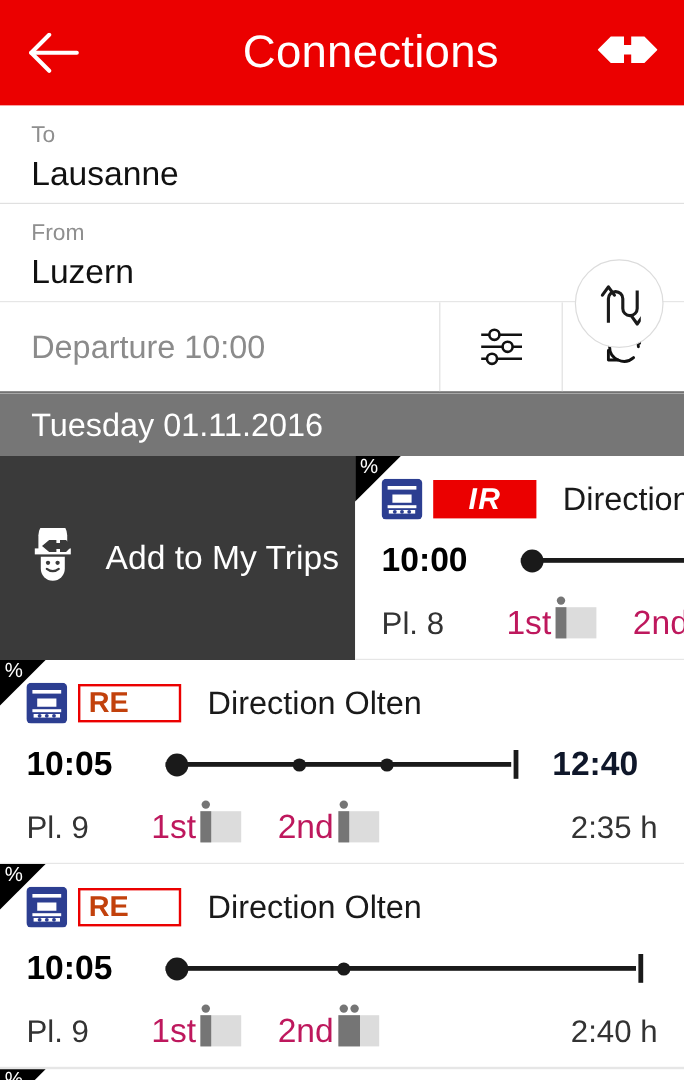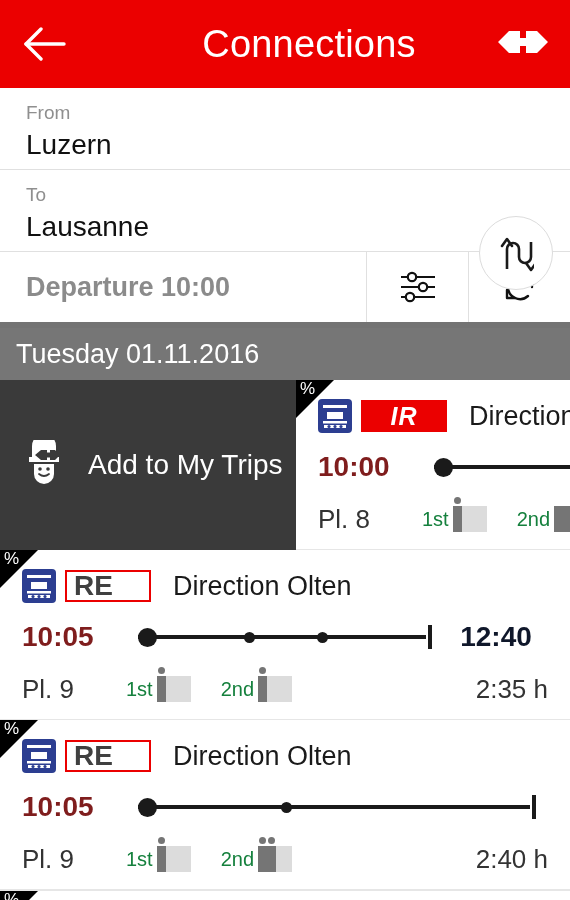--- a/index.html
+++ b/index.html
@@ -40,34 +40,34 @@
   .field-value { font-size:28px; color:#111; line-height:38px; font-weight:400; }
   .swap-btn {
     position:absolute; right:17px; top:128px;
     width:74px; height:74px; border-radius:50%;
     border:1px solid #dcdcdc; background:#fff;
     display:flex; align-items:center; justify-content:center;
     cursor:pointer; z-index:4;
   }
 
   
-  .dep-row { display:flex; height:76px; border-bottom:6px solid #737373; background:#fff;font-weight:bold; }
+  .dep-row { display:flex; height:76px; border-bottom:2px solid #737373; background:#fff; }
   .dep-time {
     flex:1; display:flex; align-items:center; padding-left:26px;
     font-size:27px; color:#8b8b8b; cursor:pointer;
   }
   .dep-icon-btn {
     width:102px; display:flex; align-items:center; justify-content:center;
     border-left:1px solid #e0e0e0; cursor:pointer;
   }
 
   
   .date-bar {
     height:52px; background:#767676; color:#fff;
-    display:flex; align-items:center; padding-left:16px;
+    display:flex; align-items:center; padding-left:26px;
     font-size:27px; font-weight:400;
   }
 
   
   .conn-list { position:relative; background:#fff; }
 
   .conn-wrap { position:relative; overflow:hidden; }
 
   
   .swipe-panel {
@@ -97,46 +97,46 @@
   }
 
   .conn-top { display:flex; align-items:center; height:44px; }
   .train-icon { width:34px; height:34px; flex:0 0 34px; }
   .badge-ir {
     margin-left:9px; background:#EB0000; color:#fff;
     width:86px; height:32px; display:flex; align-items:center; justify-content:center;
     font-size:25px; font-weight:700; font-style:italic; letter-spacing:1px;
   }
   .badge-re {
-    margin-left:9px; background:#fff; border:2px solid #EB0000; color:#404040;
+    margin-left:9px; background:#fff; border:2px solid #EB0000; color:#c2410c;
     width:86px; height:32px; display:flex; align-items:center; padding-left:7px;
-    font-size:28px; font-weight:700;
+    font-size:24px; font-weight:700;
   }
   .direction { margin-left:22px; font-size:27px; color:#1a1a1a; white-space:nowrap; }
 
   .conn-mid { display:flex; align-items:center; height:58px; }
-  .time-dep { font-size:28px; font-weight:700; color:#7f1d1d; width:104px; }
+  .time-dep { font-size:28px; font-weight:700; color:#000000; width:104px; }
   .time-arr { font-size:28px; font-weight:700; color:#0f172a; width:104px; text-align:center; }
   .journey { flex:1; position:relative; height:30px; margin:0 12px; }
   .jline { position:absolute; left:0; right:6px; top:13px; height:4px; background:#1a1a1a; }
   .jdot-start {
     position:absolute; left:0; top:6px; width:19px; height:19px; border-radius:50%;
     background:#1a1a1a;
   }
   .jdot {
     position:absolute; top:10px; width:11px; height:11px; border-radius:50%;
     background:#1a1a1a;
   }
   .jend { position:absolute; right:0; top:3px; width:4px; height:24px; background:#1a1a1a; }
 
   .conn-bot { display:flex; align-items:center; height:46px; }
   .platform { font-size:26px; color:#333; width:104px; }
   .occ-group { display:flex; align-items:center; }
   .occ { display:flex; align-items:center; margin-right:30px; }
-  .occ-label { font-size:20px; color:#15803d; margin-right:4px; }
+  .occ-label { font-size:28px; color:#be185d; margin-right:4px; }
   .occ-bar {
     width:34px; height:26px; background:#dcdcdc; position:relative;
   }
   .occ-fill { position:absolute; left:0; top:0; bottom:0; background:#757575; }
   .occ-head {
     position:absolute; top:-9px; width:7px; height:7px; border-radius:50%; background:#757575;
   }
   .duration { margin-left:auto; font-size:26px; color:#333; }
 
   .partial-row { position:relative; height:22px; background:#fff; border-top:1px solid #e6e6e6; }
@@ -156,26 +156,26 @@
     <div class="header-title">Connections</div>
     <div class="sbb-logo">
       <svg width="50" height="28" viewBox="0 0 50 28">
         <path d="M0 14 L11 3 L22 3 L22 10 L28 10 L28 3 L39 3 L50 14 L39 25 L28 25 L28 18 L22 18 L22 25 L11 25 Z" fill="#fff"></path>
       </svg>
     </div>
   </div>
 
   <div class="search-block">
     <div class="field">
+      <div class="field-label">To</div>
+      <div class="field-value">Lausanne</div>
+    </div>
+    <div class="field">
       <div class="field-label">From</div>
       <div class="field-value">Luzern</div>
-    </div>
-    <div class="field">
-      <div class="field-label">To</div>
-      <div class="field-value">Lausanne</div>
     </div>
     <div class="swap-btn">
       <svg width="36" height="40" viewBox="0 0 36 40">
         <path d="M9 36 L9 16 A6 6 0 0 1 21 16 L21 24 A6 6 0 0 0 33 24 L33 9" fill="none" stroke="#1a1a1a" stroke-width="2.6"></path>
         <path d="M4 13 L9 6 L14 13" fill="none" stroke="#1a1a1a" stroke-width="2.6" stroke-linecap="round" stroke-linejoin="round"></path>
         <path d="M28 30 L33 37 L38 30" fill="none" stroke="#1a1a1a" stroke-width="2.6" stroke-linecap="round" stroke-linejoin="round"></path>
       </svg>
     </div>
 
     <div class="dep-row">

